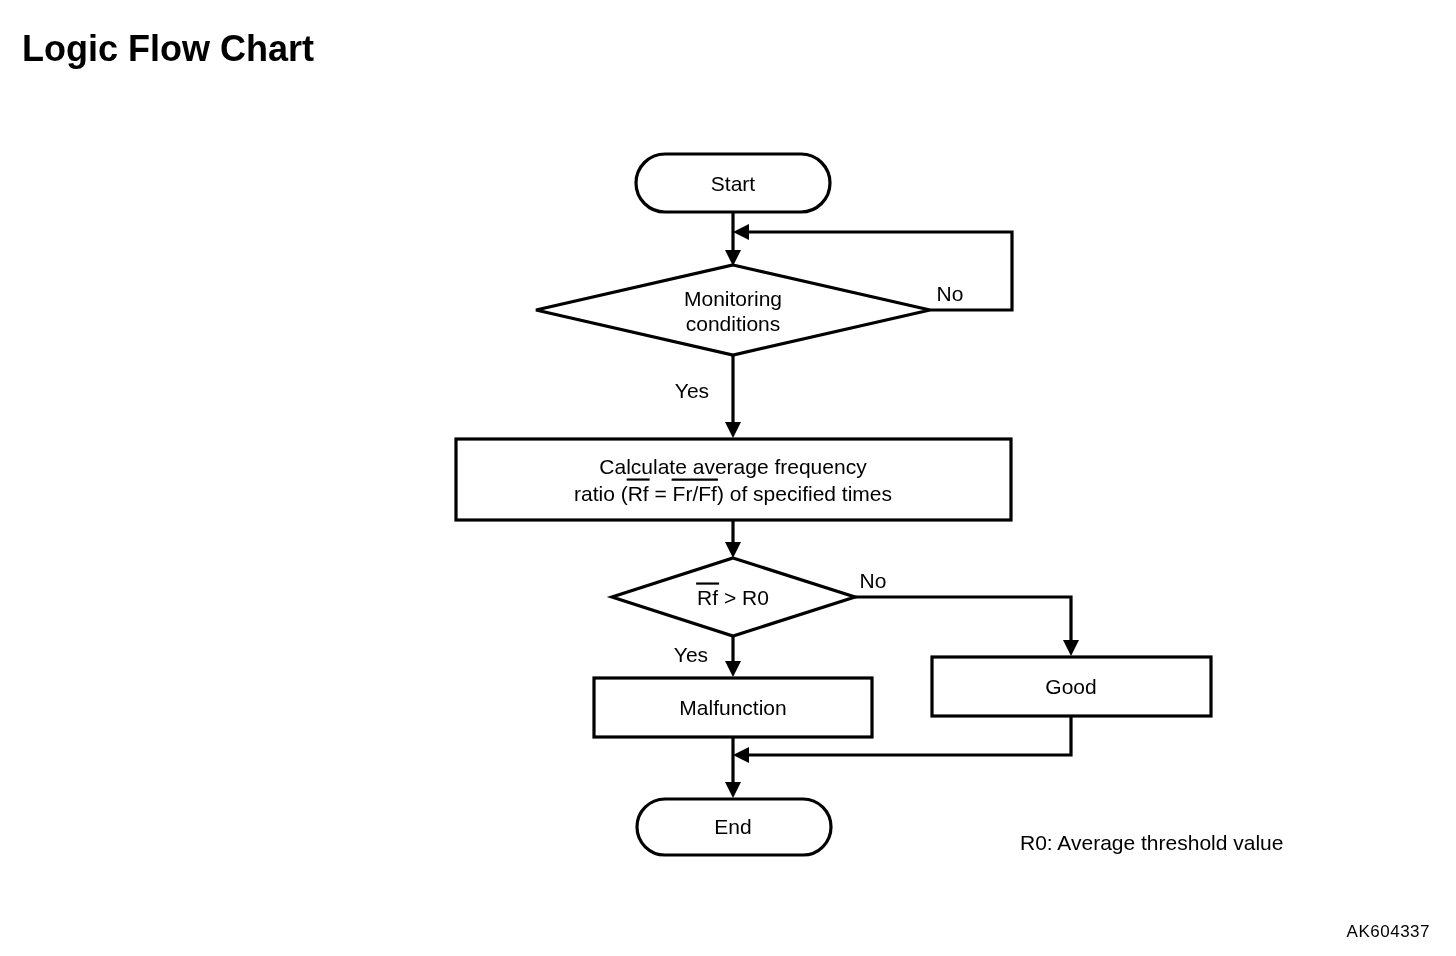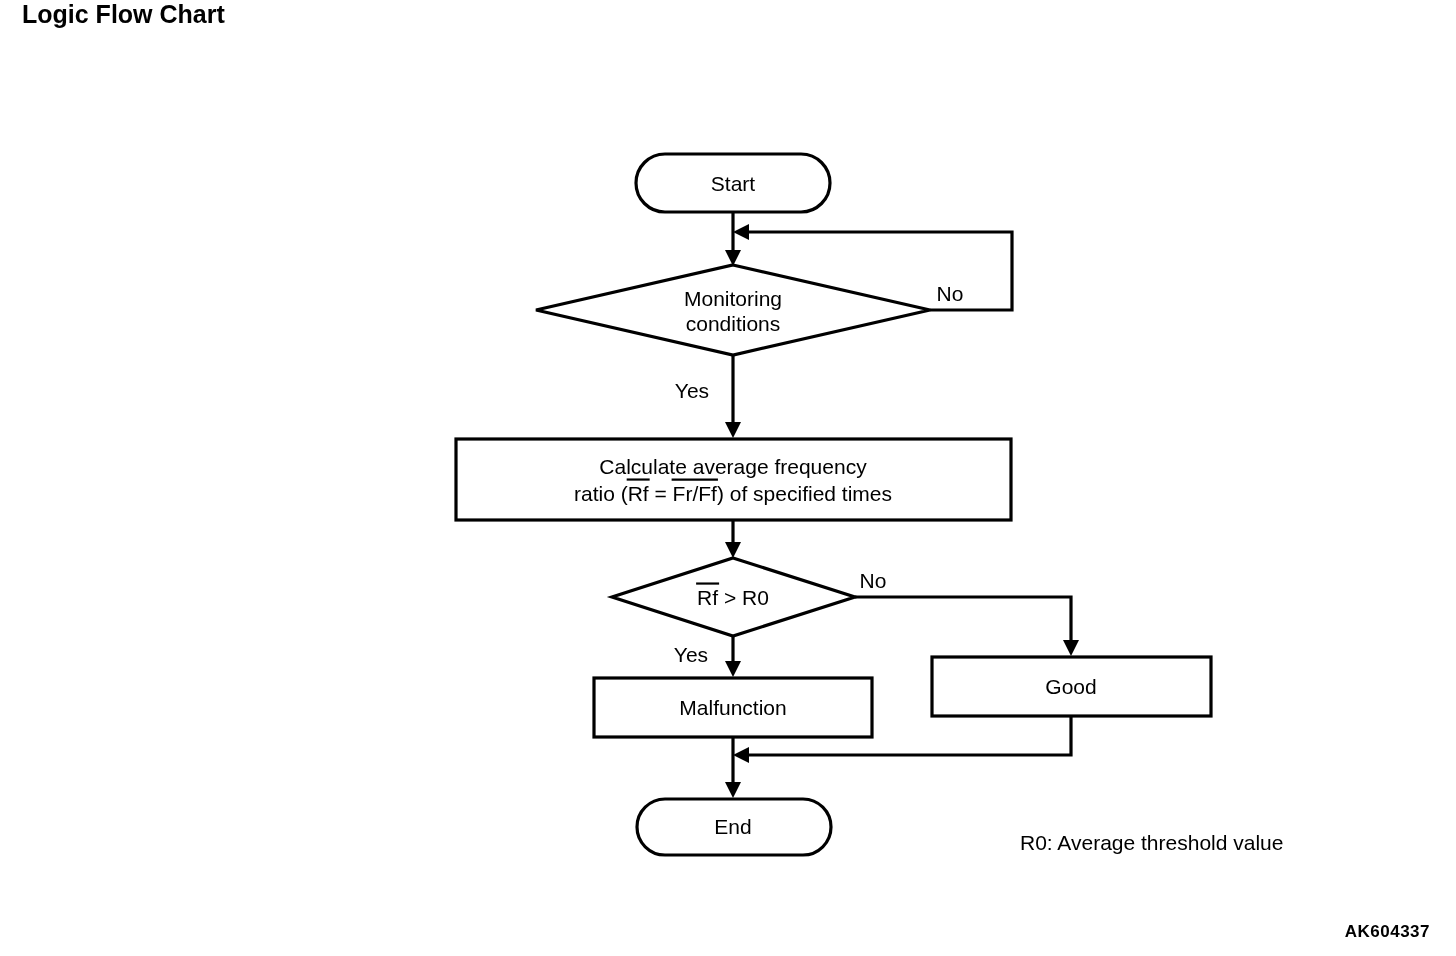--- a/index.html
+++ b/index.html
@@ -11,39 +11,39 @@
     width: 1456px;
     height: 956px;
     position: relative;
     overflow: hidden;
     font-family: "Liberation Sans", sans-serif;
     color: #000000;
   }
   #page-title {
     position: absolute;
     left: 22px;
-    top: 0;
-    font-size: 25px;
+    top: 28px;
+    font-size: 36px;
     font-weight: bold;
     letter-spacing: 0px;
     white-space: nowrap;
   }
   #diagram-canvas {
     position: absolute;
     left: 0;
     top: 0;
     width: 1456px;
     height: 956px;
   }
   #figure-code {
     position: absolute;
     right: 26px;
     bottom: 14px;
     font-size: 17px;
-    font-weight: bold;
+    font-weight: normal;
     letter-spacing: 0.5px;
     white-space: nowrap;
   }
   .node-shape {
     fill: #ffffff;
     stroke: #000000;
     stroke-width: 3.2;
     stroke-linejoin: miter;
   }
   .diamond-shape {

